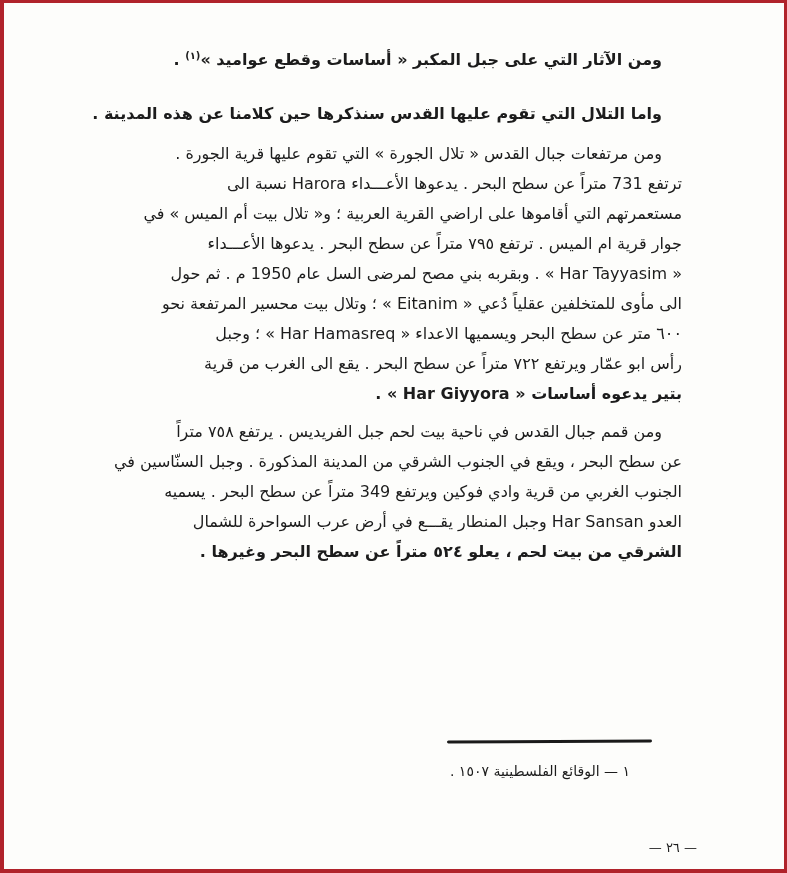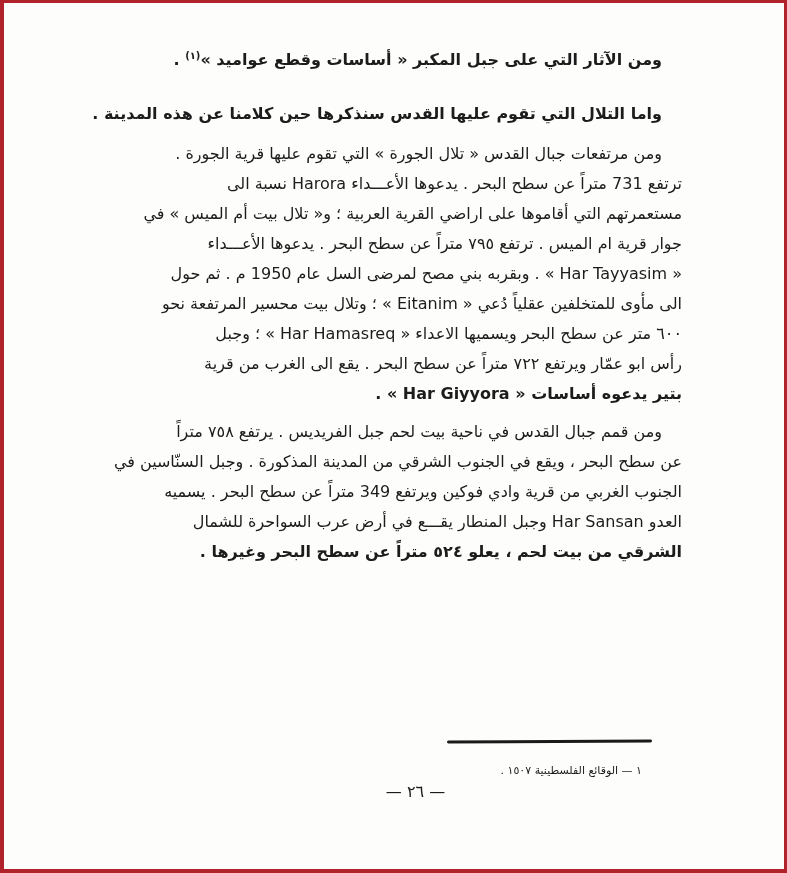--- a/index.html
+++ b/index.html
@@ -57,34 +57,34 @@
     left: 443px;
     width: 205px;
     height: 3px;
     background: #1a1a1a;
     border-radius: 2px;
     transform: rotate(-0.25deg);
   }
   .footnote-line {
     position: absolute;
     top: 753px;
-    right: 142px;
+    right: 154px;
     direction: rtl;
-    font-size: 11px;
+    font-size: 14px;
     line-height: 30px;
     white-space: nowrap;
   }
   .page-number {
     position: absolute;
-    top: 776px;
+    top: 832px;
     left: 130px;
     width: 563px;
-    text-align: center;
+    text-align: right;
     direction: rtl;
-    font-size: 16px;
+    font-size: 13px;
     line-height: 26px;
     letter-spacing: 2px;
   }
 </style>
 </head>
 <body>
 
 <div class="page" style="--border: #b0232b; --paper: #fdfdfb; --ink: #1c1c1c;">
 
   <div class="text-block">

